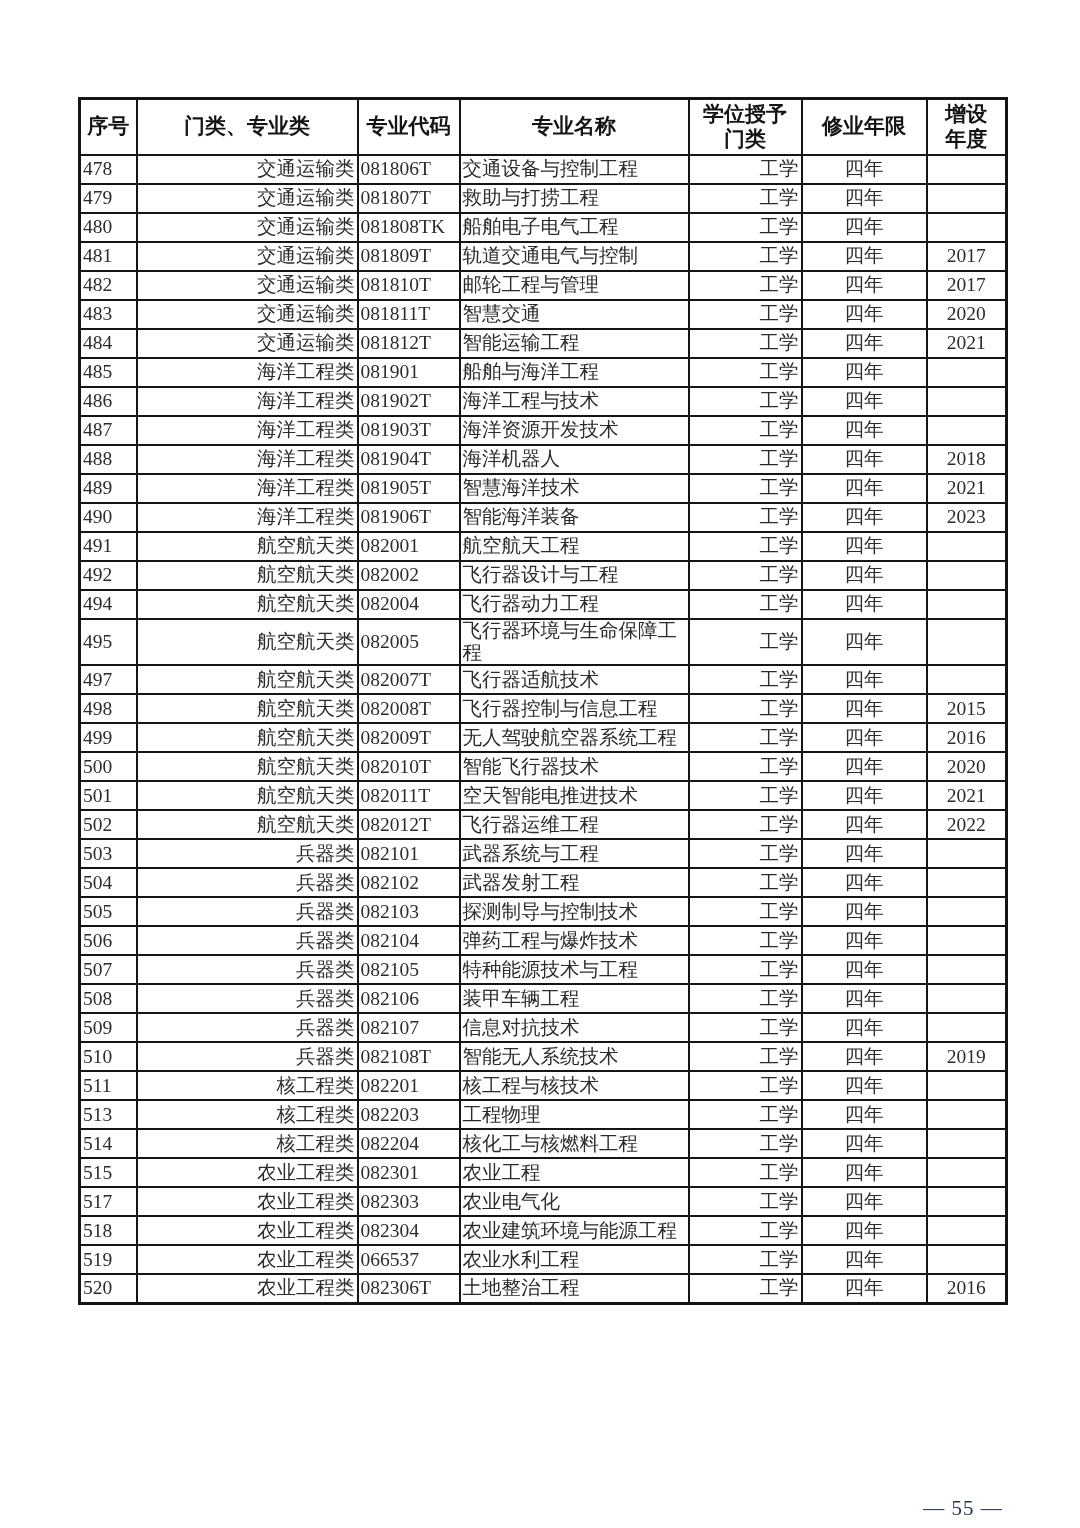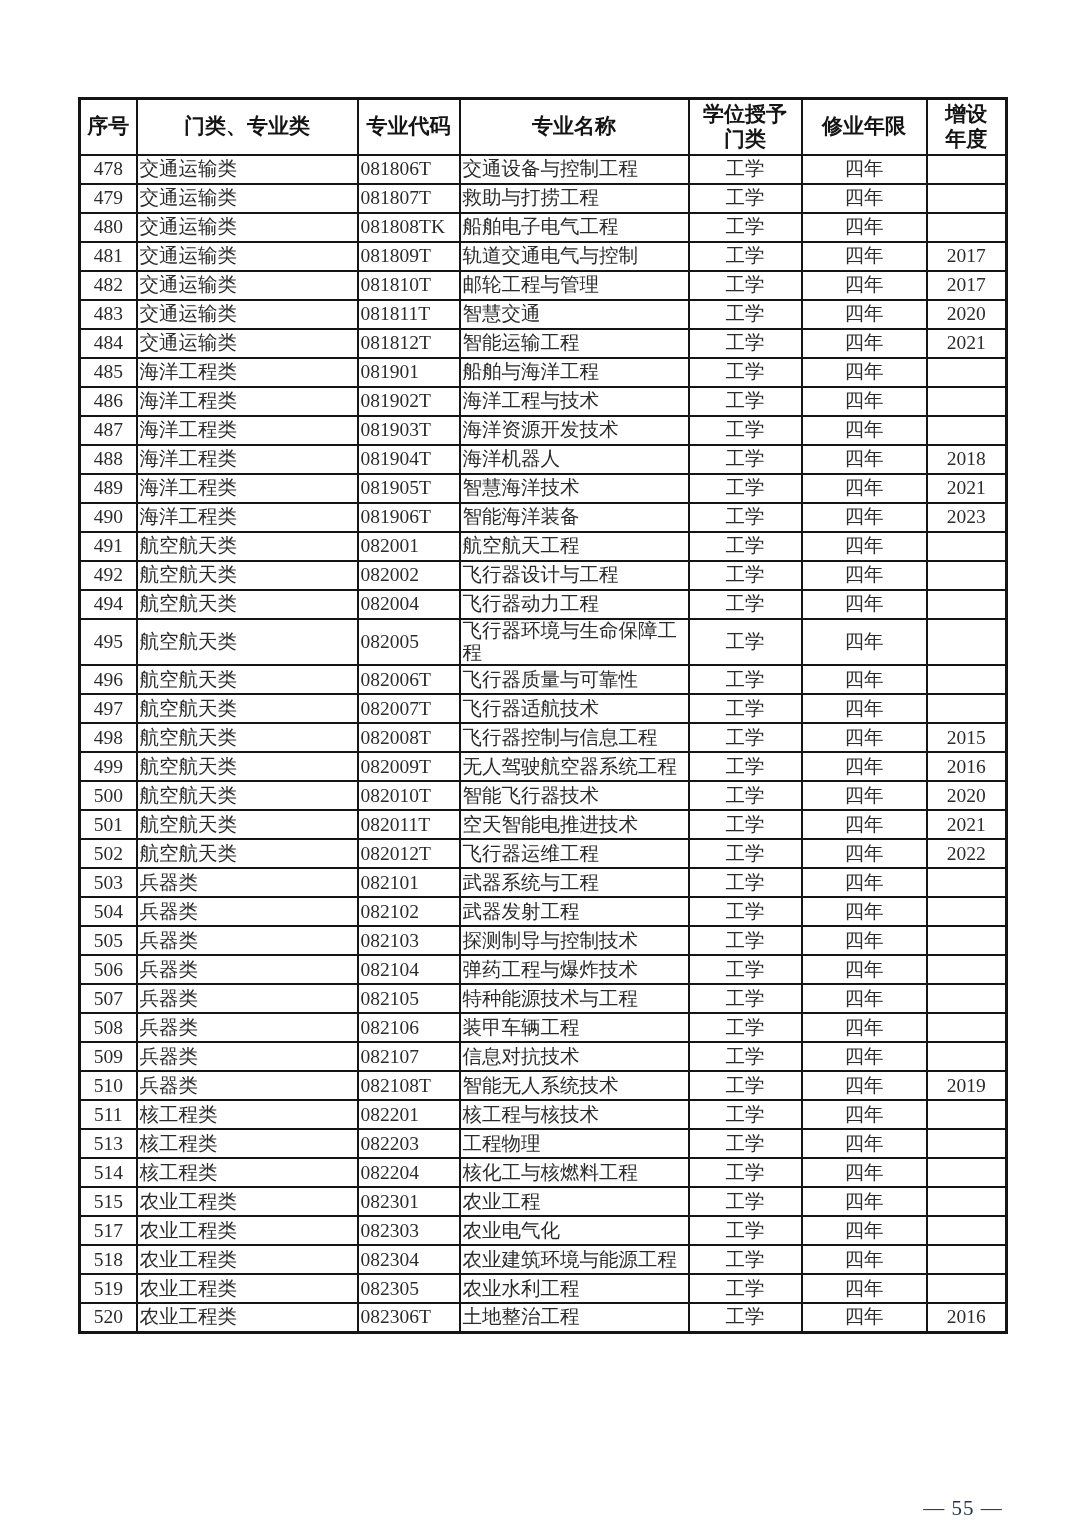--- a/index.html
+++ b/index.html
@@ -42,25 +42,25 @@
     padding: 0 2px;
   }
   table.majors td {
     font-size: 19.5px;
     color: #2b2b2b;
     height: 29px;
     line-height: 1.15;
     vertical-align: middle;
     padding: 0 2px;
   }
-  td.c-seq      { text-align: center; }
-  td.c-category { text-align: left; padding-left: 6px; }
+  td.c-seq      { text-align: left; }
+  td.c-category { text-align: right; padding-left: 6px; }
   td.c-code     { text-align: left; padding-left: 4px; }
   td.c-name     { text-align: left; padding-left: 6px; padding-right: 2px; }
-  td.c-degree   { text-align: center; }
+  td.c-degree   { text-align: right; }
   td.c-duration { text-align: center; }
   td.c-year     { text-align: center; }
   .page-number {
     position: absolute;
     top: 1496px;
     left: 918px;
     width: 90px;
     text-align: center;
     font-size: 21px;
     color: #24344d;
@@ -244,29 +244,20 @@
         <tr>
           <td class="c-seq">495</td>
           <td class="c-category">航空航天类</td>
           <td class="c-code">082005</td>
           <td class="c-name">飞行器环境与生命保障工程</td>
           <td class="c-degree">工学</td>
           <td class="c-duration">四年</td>
           <td class="c-year"></td>
         </tr>
         <tr>
-          <td class="c-seq">496</td>
-          <td class="c-category">航空航天类</td>
-          <td class="c-code">082006T</td>
-          <td class="c-name">飞行器质量与可靠性</td>
-          <td class="c-degree">工学</td>
-          <td class="c-duration">四年</td>
-          <td class="c-year"></td>
-        </tr>
-        <tr>
           <td class="c-seq">497</td>
           <td class="c-category">航空航天类</td>
           <td class="c-code">082007T</td>
           <td class="c-name">飞行器适航技术</td>
           <td class="c-degree">工学</td>
           <td class="c-duration">四年</td>
           <td class="c-year"></td>
         </tr>
         <tr>
           <td class="c-seq">498</td>
@@ -435,21 +426,21 @@
           <td class="c-category">农业工程类</td>
           <td class="c-code">082304</td>
           <td class="c-name">农业建筑环境与能源工程</td>
           <td class="c-degree">工学</td>
           <td class="c-duration">四年</td>
           <td class="c-year"></td>
         </tr>
         <tr>
           <td class="c-seq">519</td>
           <td class="c-category">农业工程类</td>
-          <td class="c-code">082305</td>
+          <td class="c-code">066537</td>
           <td class="c-name">农业水利工程</td>
           <td class="c-degree">工学</td>
           <td class="c-duration">四年</td>
           <td class="c-year"></td>
         </tr>
         <tr>
           <td class="c-seq">520</td>
           <td class="c-category">农业工程类</td>
           <td class="c-code">082306T</td>
           <td class="c-name">土地整治工程</td>

